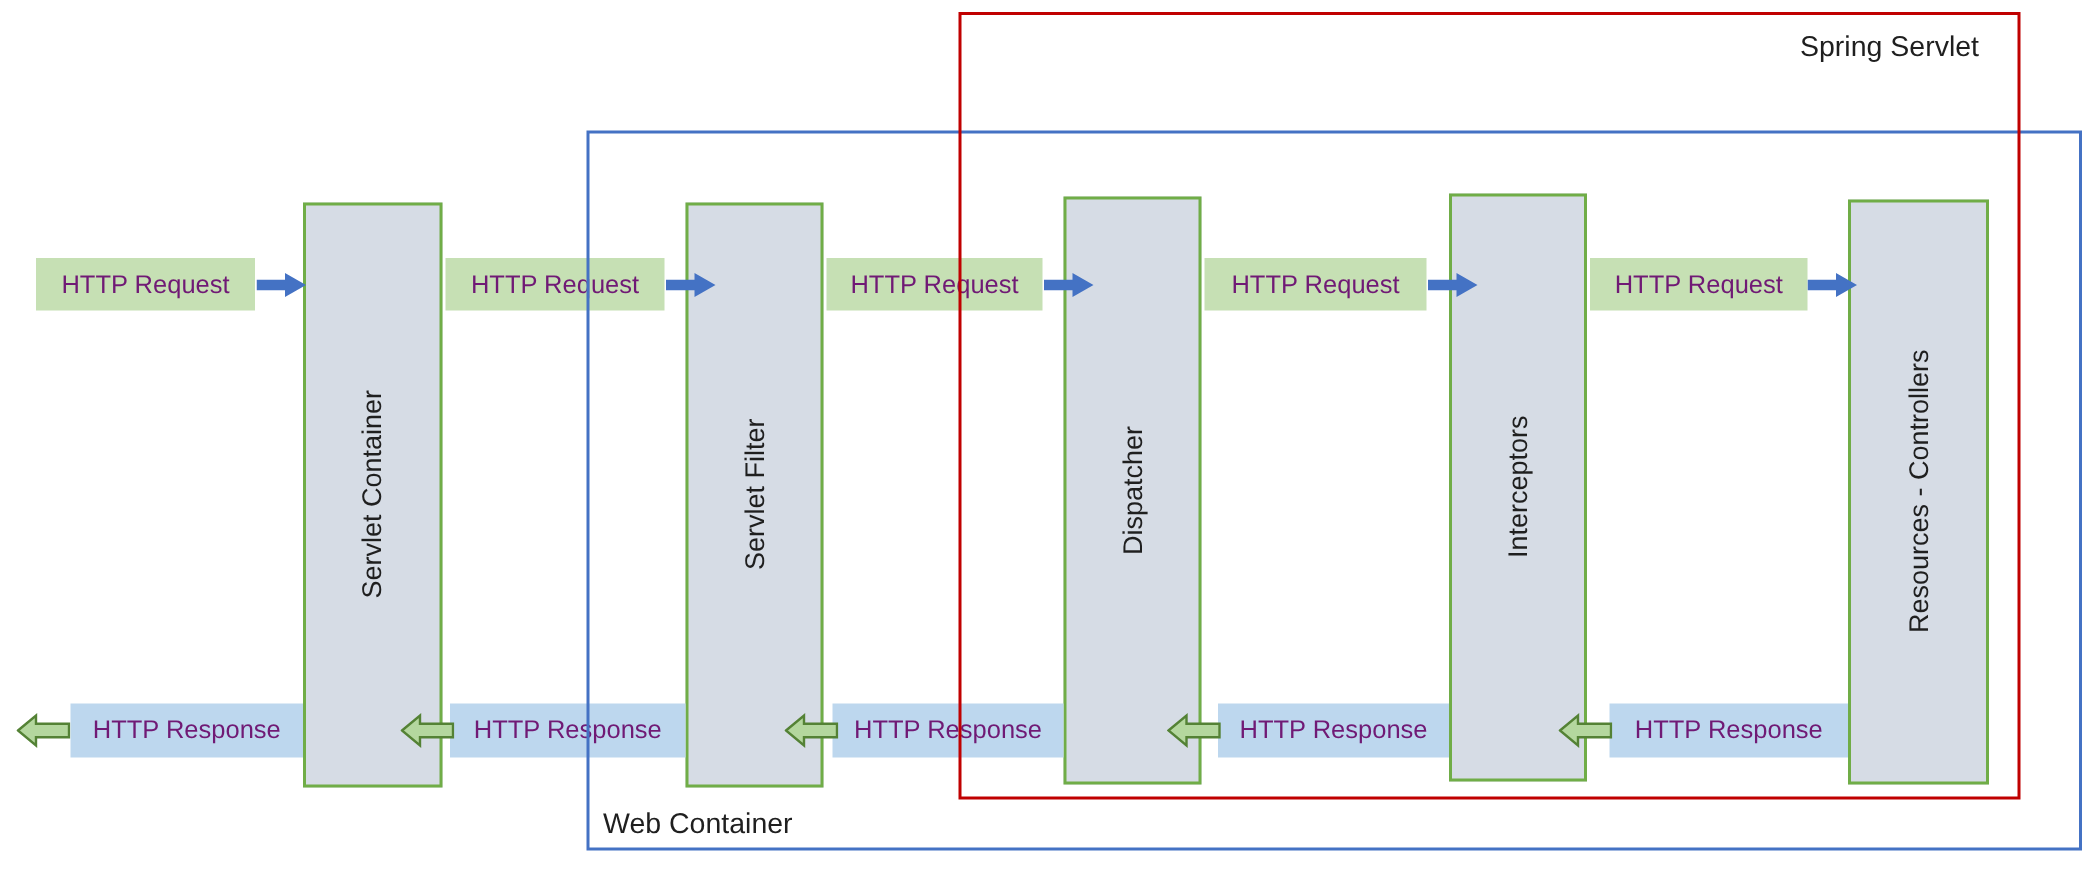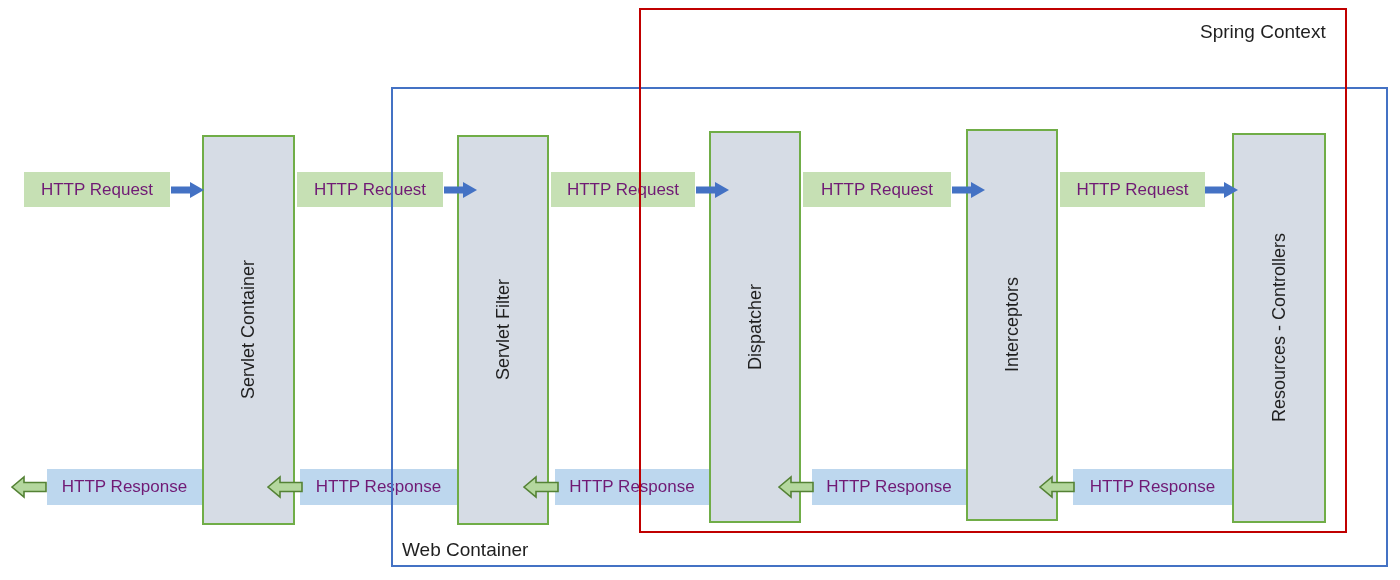--- a/index.html
+++ b/index.html
@@ -30,21 +30,21 @@
   .arrow{position:absolute;z-index:5;line-height:0;}
 </style>
 </head>
 <body>
 
 <div class="canvas">
 
   <div class="frame web" style="left:391px;top:87px;width:997px;height:480px;"></div>
   <div class="frame spring" style="left:639px;top:8px;width:708px;height:525px;"></div>
 
-  <div class="frame-label" style="left:1200px;top:21px;">Spring Context</div>
+  <div class="frame-label" style="left:1200px;top:21px;">Spring Servlet</div>
   <div class="frame-label" style="left:402px;top:539px;">Web Container</div>
 
   <div class="comp-box" style="left:202px;top:135px;width:93px;height:390px;">
     <span class="vtext">Servlet Container</span>
   </div>
   <div class="comp-box" style="left:457px;top:135px;width:92px;height:390px;">
     <span class="vtext">Servlet Filter</span>
   </div>
   <div class="comp-box" style="left:709px;top:131px;width:92px;height:392px;">
     <span class="vtext">Dispatcher</span>

